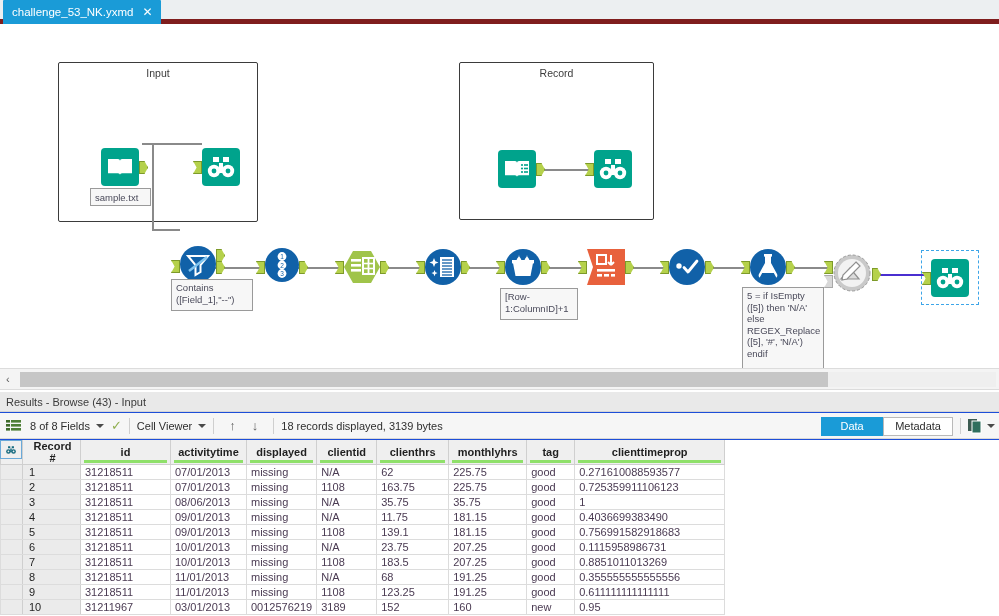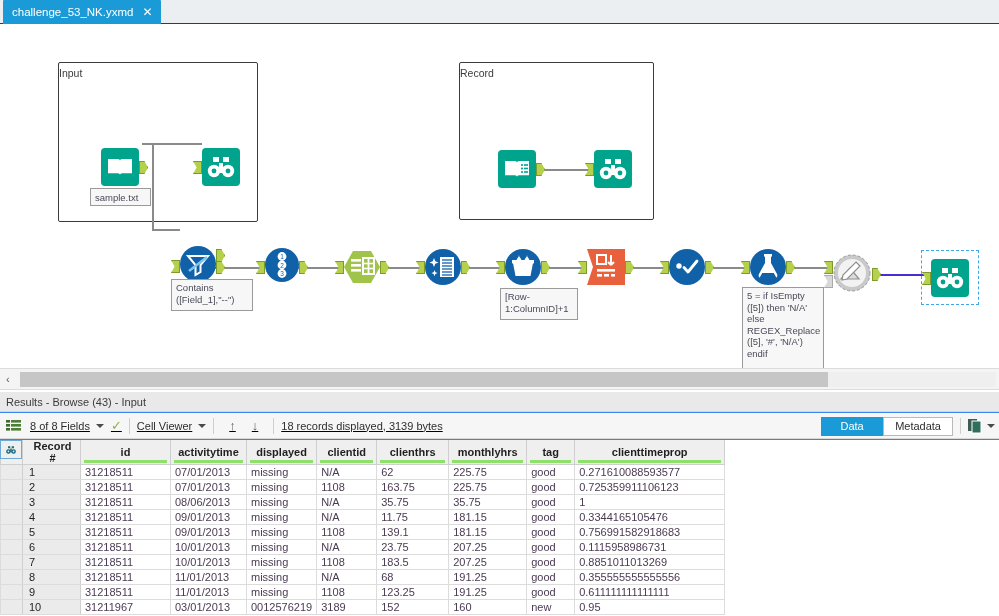--- a/index.html
+++ b/index.html
@@ -9,21 +9,21 @@
     overflow: hidden;
     font-family: "Liberation Sans", sans-serif;
     background: #ffffff;
     -webkit-font-smoothing: antialiased;
   }
   #app { position: relative; width: 999px; height: 616px; background: #fff; }
 
   
   .tabbar {
     position: absolute; left: 0; top: 0; width: 999px; height: 24px;
-    background: #eceff1; border-bottom: 1px solid #7f1d1d;
+    background: #eceff1; border-bottom: 5px solid #7f1d1d;
   }
   .tab {
     position: absolute; left: 3px; top: 0; height: 24px;
     background: #1a9bd7; color: #ffffff;
     font-size: 11.5px; line-height: 24px;
     padding: 0 8px 0 9px; display: flex; align-items: center; gap: 9px;
     border-top-left-radius: 1px; border-top-right-radius: 1px;
     white-space: nowrap;
   }
   .tab-title { font-size: 11.5px; color:#fff; }
@@ -34,21 +34,21 @@
     position: absolute; left: 0; top: 24px; width: 999px; height: 344px;
     background: #ffffff; overflow: hidden;
   }
 
   
   .tool-container {
     position: absolute; border: 1px solid #3b3b3b; background: #ffffff; border-radius: 2px;
   }
   .tool-container .cont-title {
     position: absolute; top: 4px; left: 0; width: 100%;
-    font-size: 10.5px; color: #3b3b3b;
+    text-align: center; font-size: 10.5px; color: #3b3b3b;
   }
 
   
   .node { position: absolute; }
 
   
   .anchor {
     position: absolute; width: 9px; height: 13px; background: #b5d14b;
     border: 1px solid #7d9a2a;
   }
@@ -77,32 +77,32 @@
   .canvas-scroll .lt { position:absolute; left:6px; top:4px; font-size:11px; color:#5c5c5c; }
   .canvas-scroll .thumb {
     position: absolute; left: 20px; top: 3px; width: 808px; height: 15px;
     background: #c6c6c6;
   }
   .canvas-scroll .track-rest {
     position:absolute; left:828px; top:3px; width:168px; height:15px; background:#efefef;
   }
 
   
-  .results { position: absolute; left: 0; top: 392px; width: 999px; height: 181px; background:#3b82f6; }
+  .results { position: absolute; left: 0; top: 392px; width: 999px; height: 181px; background:#1d4ed8; }
   .results-header {
     position: absolute; left: 0; top: 0; width: 999px; height: 20px;
     background: #e9e9e9; border-bottom: 1px solid #d5d5d5;
     font-size: 11px; color: #3b3b3b; line-height: 20px; padding-left: 6px;
   }
   .results-toolbar {
     position: absolute; left: 0; top: 21px; width: 999px; height: 26px;
     background: #f6f6f6; border-bottom: 1px solid #d8d8d8;
     display: flex; align-items: center; gap: 0px;
   }
-  .tb-item { display: flex; align-items: center; height: 26px; text-decoration: underline; }
+  .tb-item { display: flex; align-items: center; height: 26px; }
   .tb-label { font-size: 11px; color: #2e2e2e; }
   .tb-sep { width: 1px; height: 16px; background: #cfcfcf; margin: 0 7px; }
   .caret-dn {
     width: 0; height: 0; border-left: 4px solid transparent; border-right: 4px solid transparent;
     border-top: 4px solid #4a4a4a; margin-left: 6px;
   }
   .chk { color: #8fae4e; font-size: 13px; margin-left: 7px; }
   .arrow-up, .arrow-dn { color: #5d5d5d; font-size: 13px; }
 
   .tabs-right { position: absolute; right: 4px; top: 21px; height: 26px; display:flex; align-items:center; }
@@ -510,21 +510,21 @@
             <tr>
               <td style="background: rgb(235, 235, 235); border-right: 1px solid rgb(207, 207, 207);"></td>
               <td class="recno">4</td>
               <td>31218511</td>
               <td>09/01/2013</td>
               <td>missing</td>
               <td>N/A</td>
               <td>11.75</td>
               <td>181.15</td>
               <td>good</td>
-              <td>0.3344165105476</td>
+              <td>0.4036699383490</td>
             </tr>
             <tr>
               <td style="background: rgb(235, 235, 235); border-right: 1px solid rgb(207, 207, 207);"></td>
               <td class="recno">5</td>
               <td>31218511</td>
               <td>09/01/2013</td>
               <td>missing</td>
               <td>1108</td>
               <td>139.1</td>
               <td>181.15</td>

